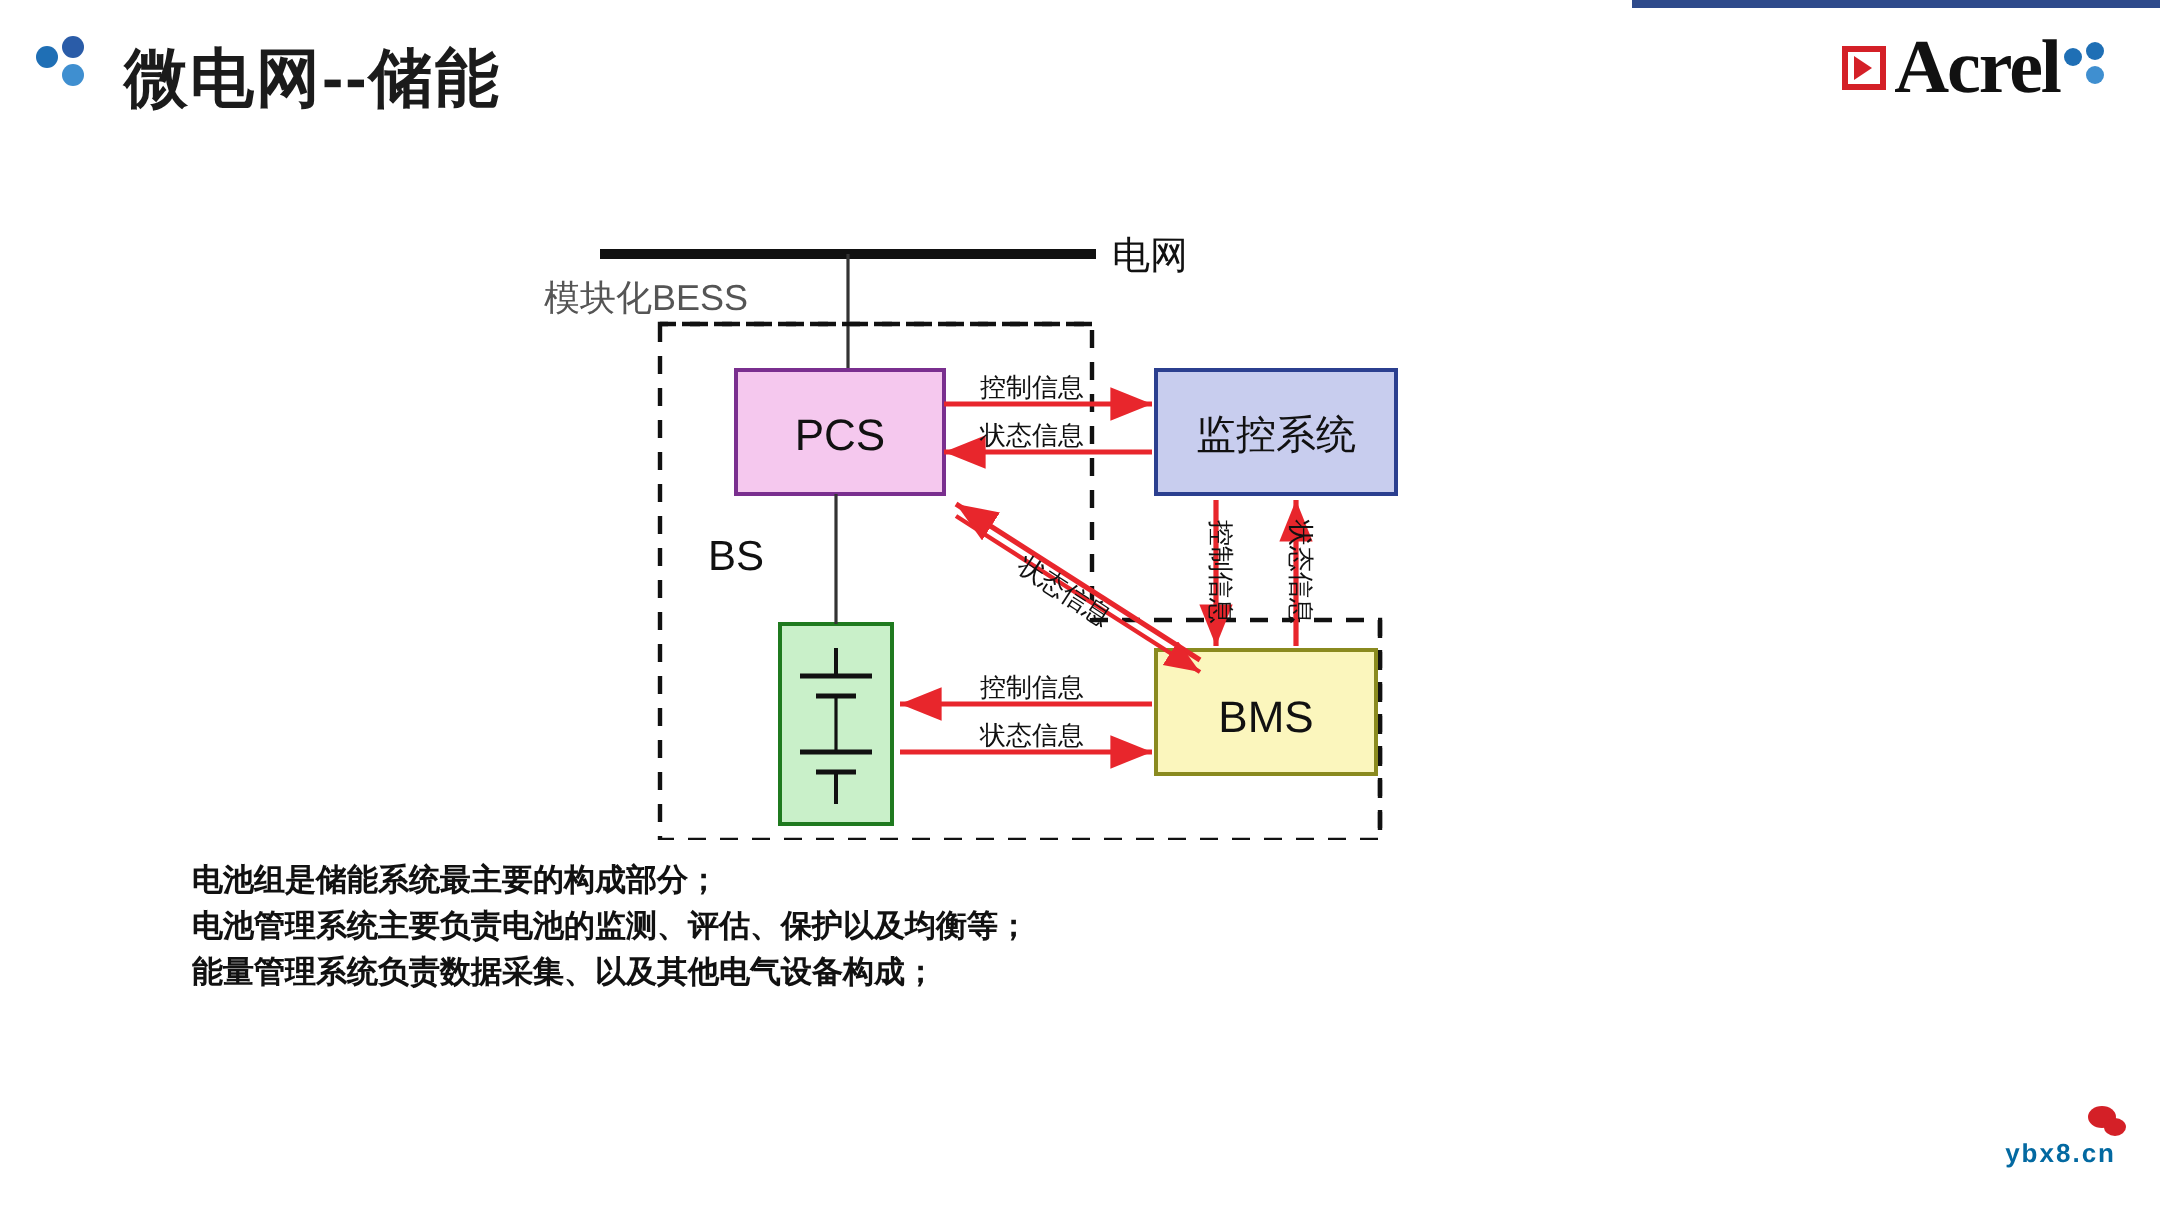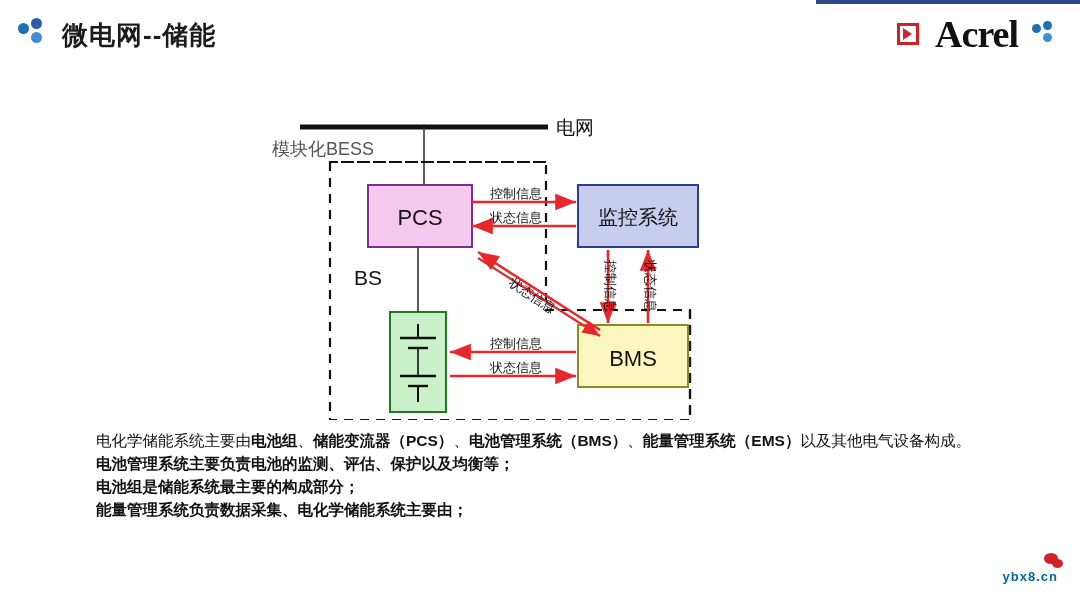--- a/index.html
+++ b/index.html
@@ -45,32 +45,32 @@
     background: #1f6fb5;
     display: block;
   }
   .logo-dots i.d1 { left: 0;  top: 5px; }
   .logo-dots i.d2 { left: 13px; top: 0px; background:#2a5ca8; }
   .logo-dots i.d3 { left: 13px; top: 14px; background:#3f8fd0; }
   .page-title {
     position: absolute;
     left: 62px;
     top: 18px;
-    font-size: 26px;
+    font-size: 32px;
     font-weight: bold;
     color: #1b1b1b;
     letter-spacing: 1px;
   }
   .brand {
     position: absolute;
     right: 22px;
     top: 12px;
     display: flex;
     align-items: center;
-    gap: 12px;
+    gap: 0;
   }
   .brand-mark {
     width: 26px;
     height: 26px;
     position: relative;
   }
   .brand-mark .sq {
     position: absolute;
     left: 0; top: 2px;
     width: 22px; height: 22px;
@@ -267,26 +267,23 @@
   <g>
     <line x1="608" y1="170" x2="608" y2="243" stroke="#e8262c" stroke-width="2.6" marker-end="url(#redArrow)"></line>
     <line x1="648" y1="243" x2="648" y2="170" stroke="#e8262c" stroke-width="2.6" marker-end="url(#redArrow)"></line>
     <text x="606" y="180" font-family="Liberation Sans, sans-serif" font-size="13" fill="#111" transform="rotate(90 606 180)">控制信息</text>
     <text x="646" y="180" font-family="Liberation Sans, sans-serif" font-size="13" fill="#111" transform="rotate(90 646 180)">状态信息</text>
   </g>
 </svg>
 </div>
 
 <div class="body-text">
-  <div class="p1">
-    <span>电化学储能系统主要由</span><b>电池组</b><span>、</span><b>储能变流器（PCS）</b><span>、</span><b>电池管理系统（BMS）</b><span>、</span><b>能量管理系统（EMS）</b><span>以及其他电气设备构成。</span>
-  </div>
+  <div class="bold-line">电池组是储能系统最主要的构成部分；</div>
   <div class="bold-line">电池管理系统主要负责电池的监测、评估、保护以及均衡等；</div>
-  <div class="bold-line">电池组是储能系统最主要的构成部分；</div>
-  <div class="bold-line">能量管理系统负责数据采集、电化学储能系统主要由；</div>
+  <div class="bold-line">能量管理系统负责数据采集、以及其他电气设备构成；</div>
 </div>
 
 <div class="footer-wm">
   <span class="wx-icon">
     <span class="b1"></span>
       <span class="b2"></span>
   </span>
 </div>
 <div class="site-wm">ybx8.cn</div>
 

